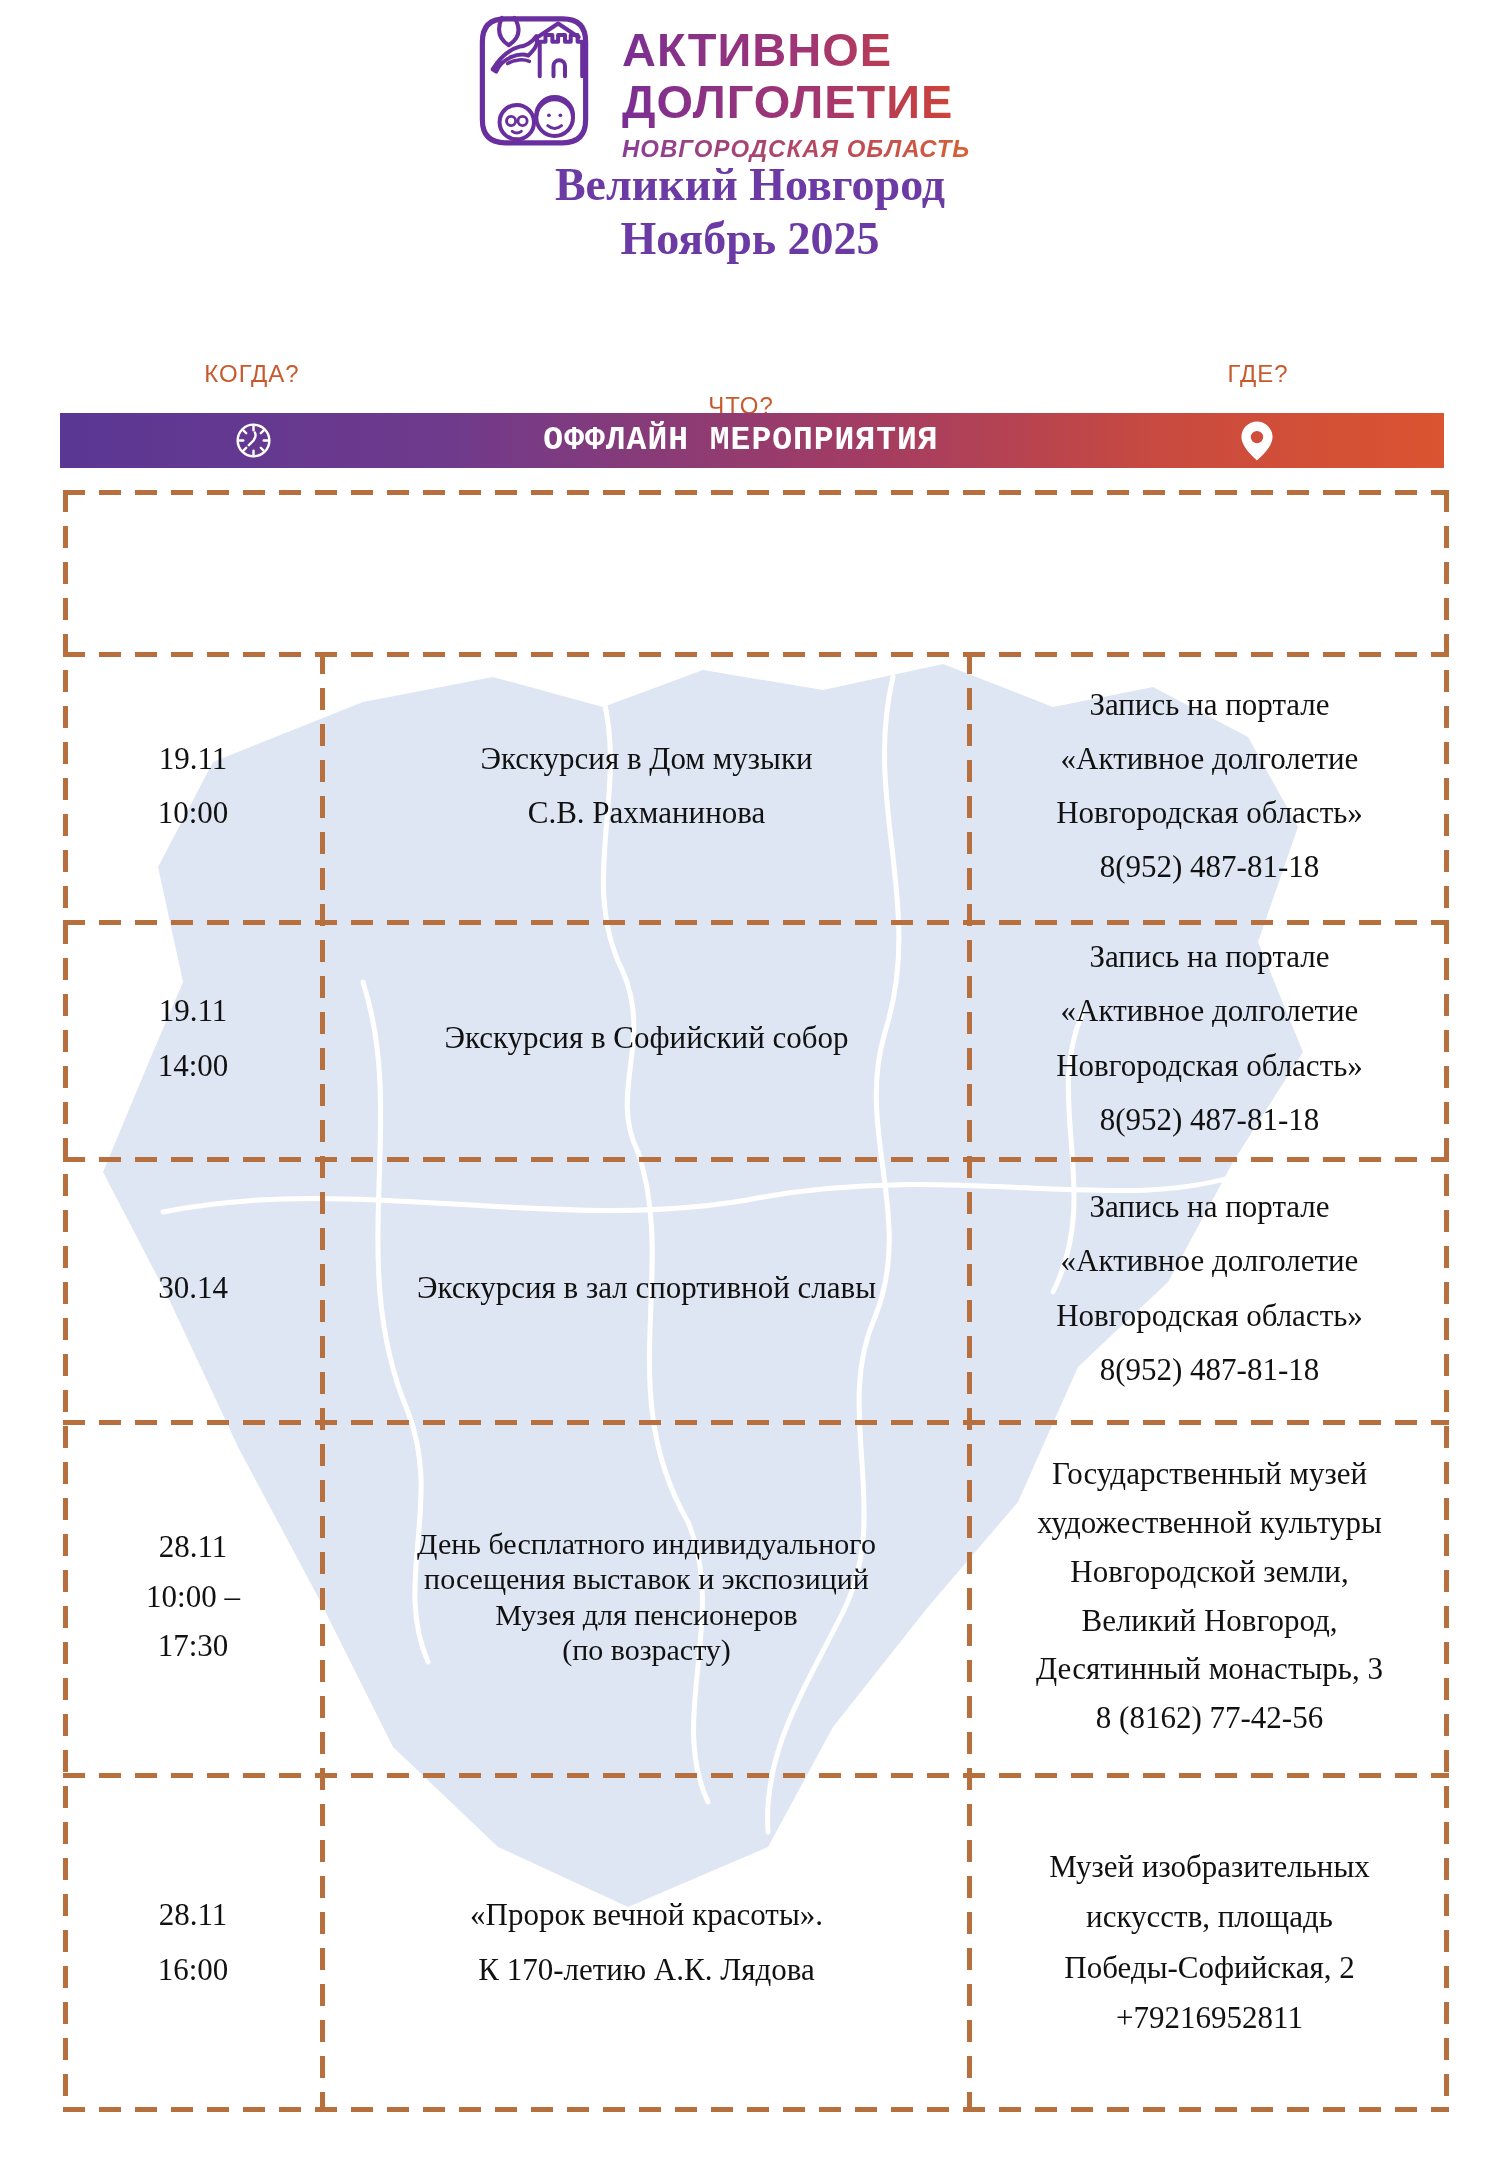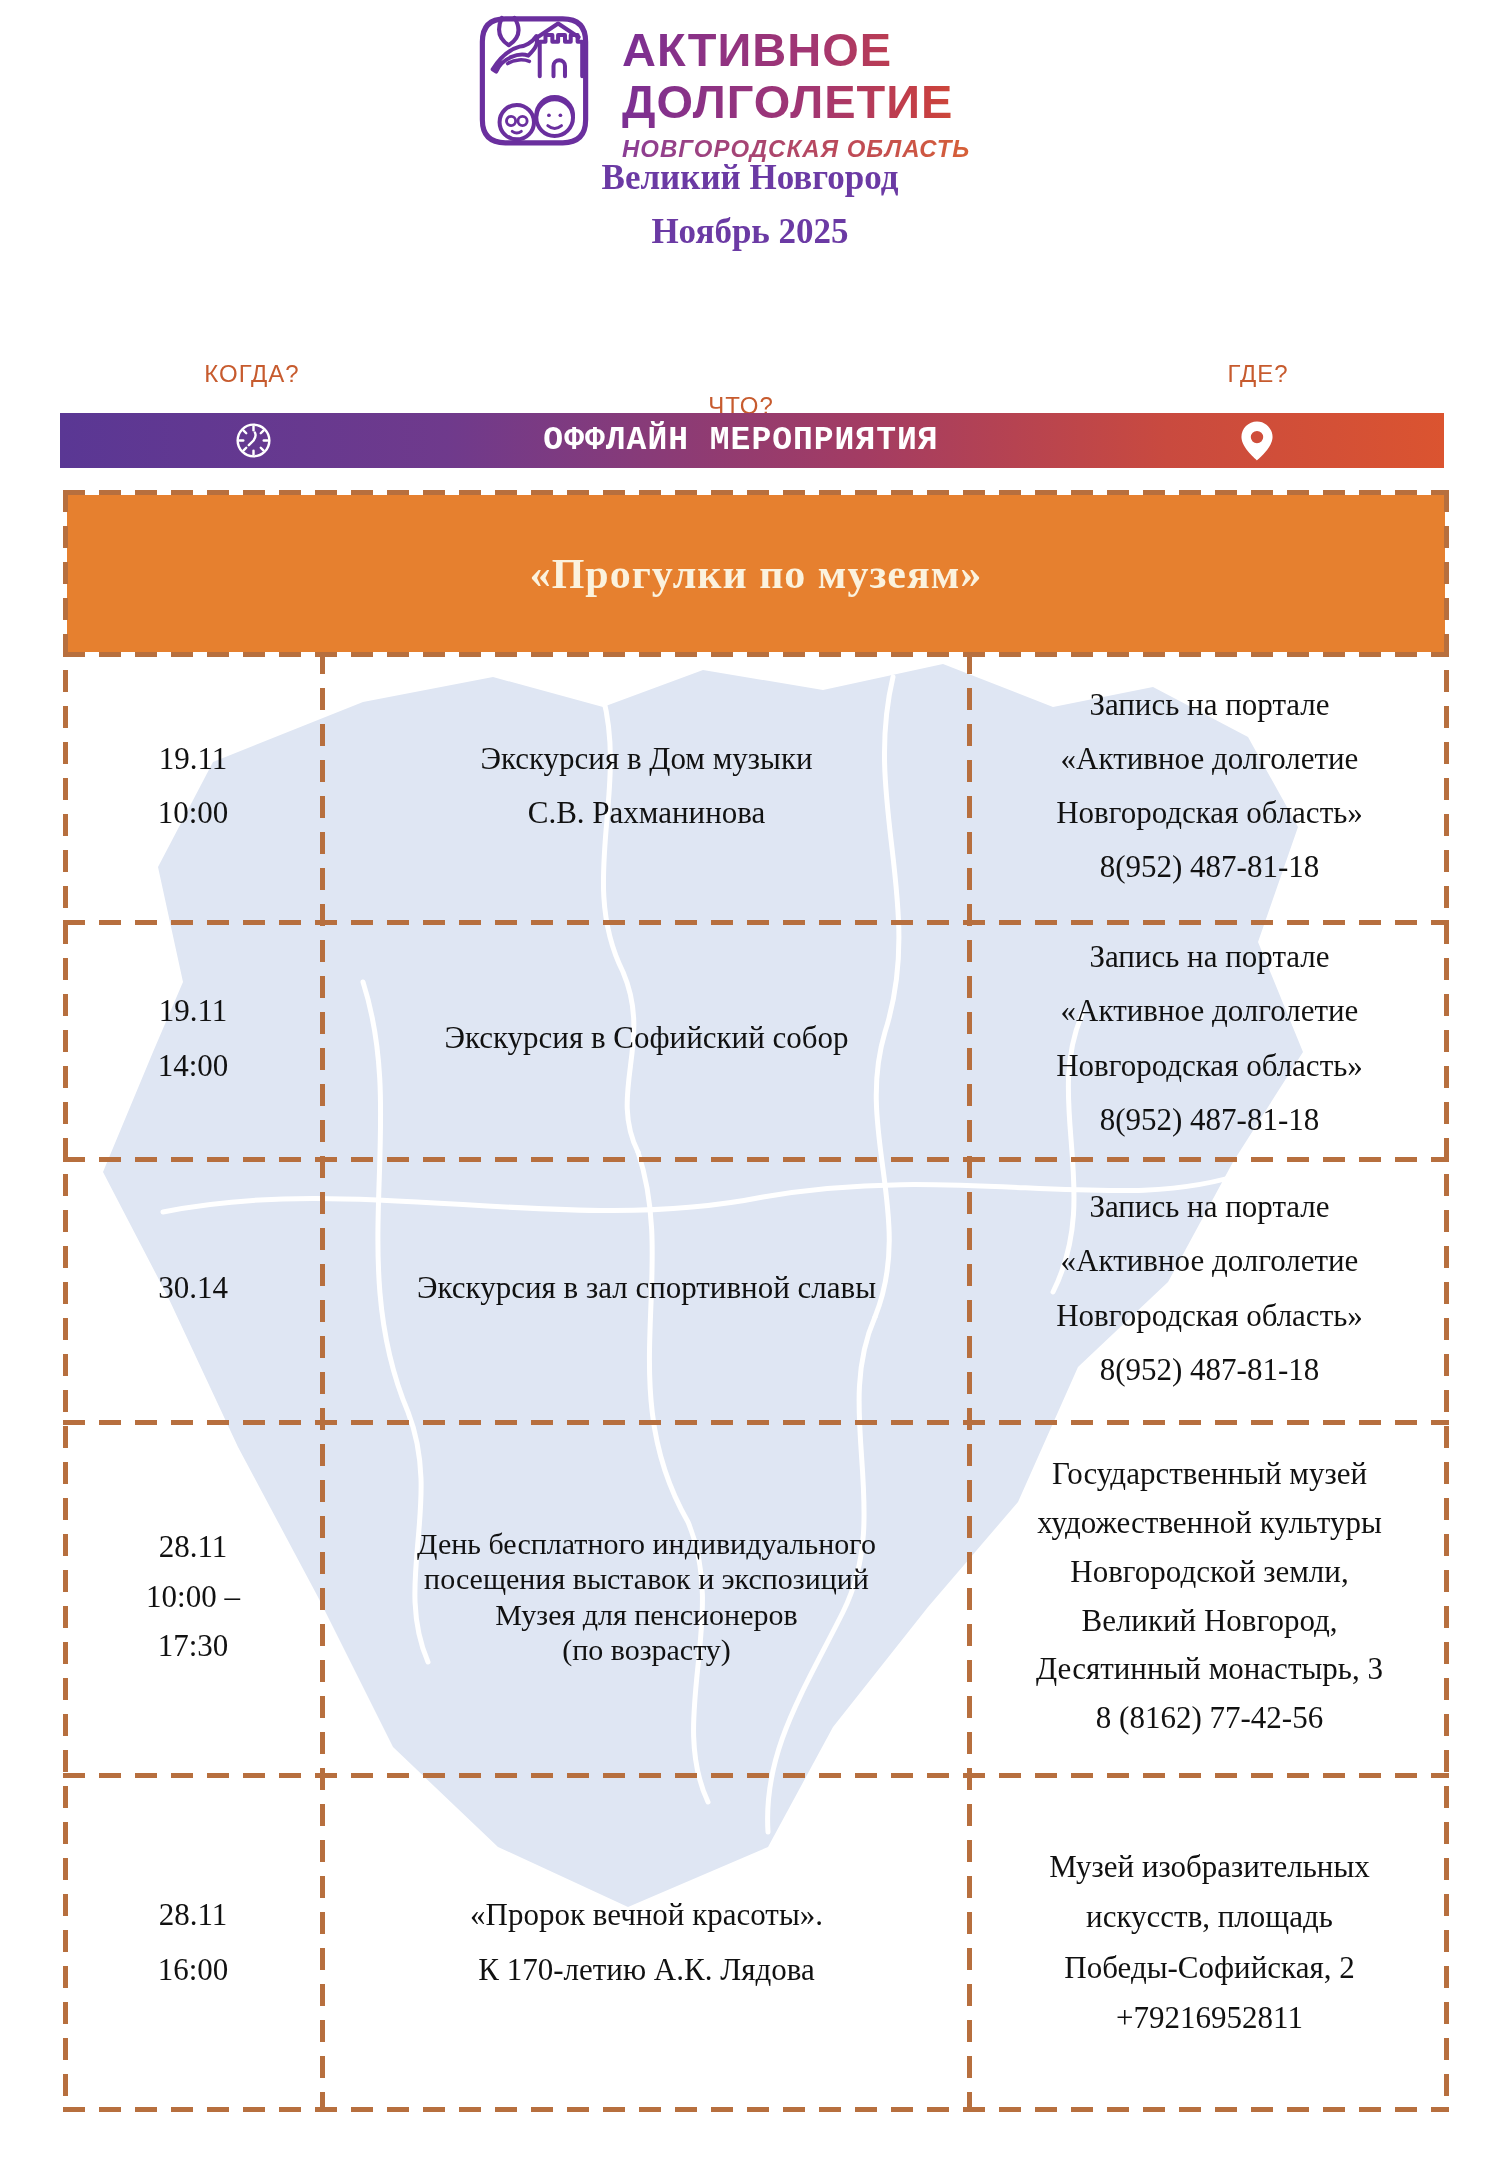--- a/index.html
+++ b/index.html
@@ -35,21 +35,21 @@
   .region{
     margin-top:7px;
     font-family:"Liberation Sans", sans-serif;
     font-weight:700;font-size:24px;letter-spacing:1px;white-space:nowrap;
     background:linear-gradient(90deg,#8A3D96 0%,#C04B55 55%,#E8701F 100%);
     -webkit-background-clip:text;background-clip:text;color:transparent;font-style:italic;
   }
   
   .city,.month{
     position:absolute;left:0;width:100%;text-align:center;
-    color:var(--title-text);font-weight:700;font-size:35px;
+    color:var(--title-text);font-weight:700;font-size:46px;
     font-family:"Liberation Serif", serif;
   }
   .city{top:158px;}
   .month{top:212px;}
   
   .col-label{
     position:absolute;top:360px;transform:translateX(-50%);
     font-family:"Liberation Sans", sans-serif;
     font-size:24px;color:var(--label);letter-spacing:1px;white-space:nowrap;
   }
@@ -174,23 +174,20 @@
         <path d="M540,45 C565,140 515,230 560,320 C590,390 545,440 575,500"></path>
         <path d="M830,25 C800,150 862,255 822,380 C792,480 852,565 812,665"></path>
         <path d="M100,560 C300,520 500,585 700,545 C900,510 1060,565 1185,520"></path>
         <path d="M300,330 C345,470 282,610 345,760 C380,850 330,930 365,1010"></path>
         <path d="M575,500 C615,620 550,740 625,870 C665,965 605,1065 645,1150"></path>
         <path d="M812,665 C770,760 830,860 780,960 C740,1040 700,1100 705,1180"></path>
         <path d="M1020,360 C980,450 1040,540 990,640"></path>
       </g>
     </svg>
 
-    <div class="banner">
-      <span>«Прогулки по музеям»</span>
-    </div>
 
     <div class="grid">
       <div class="cell">19.11
 10:00</div>
       <div class="cell">Экскурсия в Дом музыки
 С.В. Рахманинова</div>
       <div class="cell">Запись на портале
 «Активное долголетие
 Новгородская область»
 8(952) 487-81-18</div>

